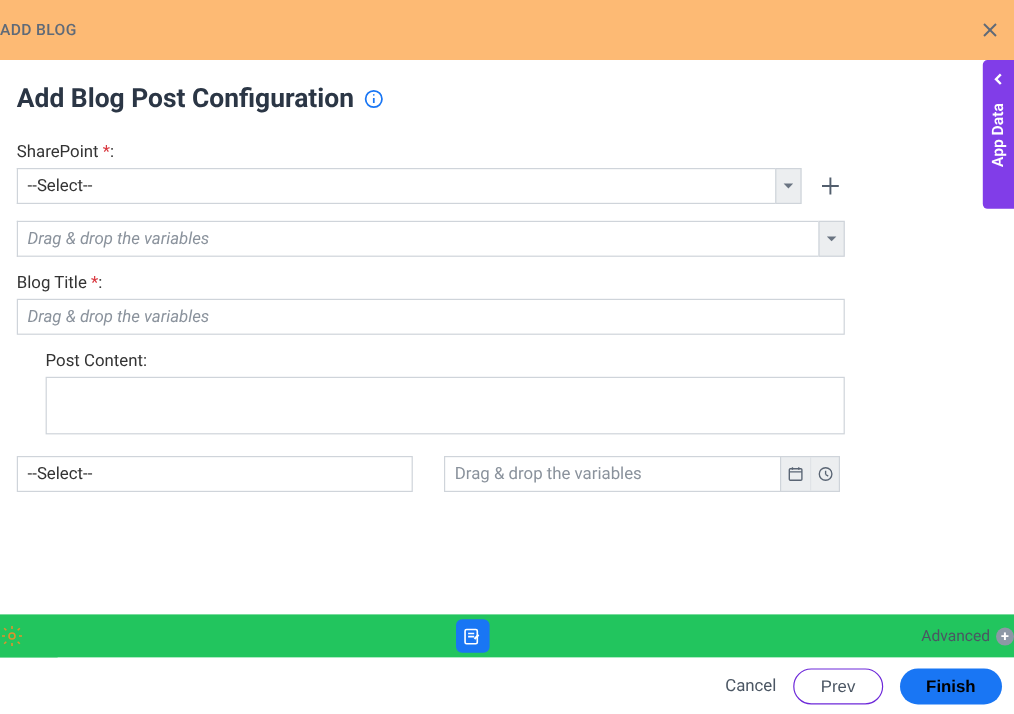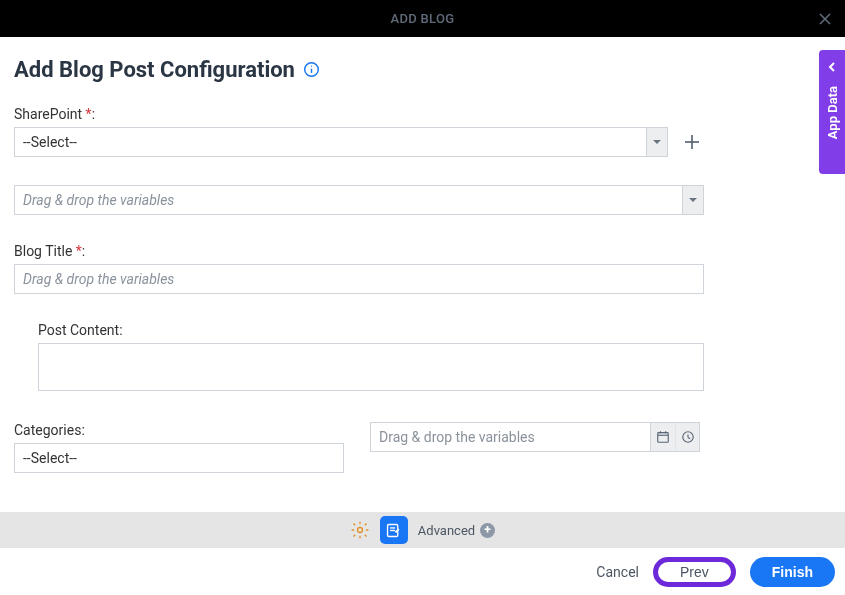--- a/index.html
+++ b/index.html
@@ -7,25 +7,24 @@
       font-family: -apple-system, BlinkMacSystemFont, "Segoe UI", Roboto, Arial, sans-serif;
       font-size: 14px;
       color: #333;
       width: 845px;
       height: 595px;
       position: relative;
       overflow: hidden;
       background: #fff;
     }
     .titlebar {
-      height: 37px;
-      background: #000000;
-      display: flex;
-      align-items: center;
-      justify-content: center;
+      height: 50px;
+      background: #fdba74;
+      display: flex;
+      align-items: center;
       position: relative;
       color: #5f6a78;
       font-weight: 500;
       font-size: 13px;
       letter-spacing: 0.3px;
     }
     .titlebar .close {
       position: absolute;
       right: 12px;
       top: 50%;
@@ -45,21 +44,21 @@
       display: flex;
       align-items: center;
       gap: 8px;
       margin-bottom: 24px;
     }
     .info-icon {
       color: #1976f4;
       display: inline-flex;
     }
     .field {
-      margin-bottom: 28px;
+      margin-bottom: 14px;
     }
     .field-label {
       font-size: 14px;
       color: #333;
       margin-bottom: 5px;
       display: block;
     }
     .req { color: #d9363e; }
     .select-wrap, .input-wrap {
       display: flex;
@@ -162,24 +161,24 @@
     }
     .date-icon-btn + .date-icon-btn {
       border-left: 1px solid #e0e3e7;
     }
     .toolbar-bottom {
       position: absolute;
       bottom: 47px;
       left: 0;
       right: 0;
       height: 36px;
-      background: #e5e5e5;
-      display: flex;
-      align-items: center;
-      justify-content: center;
+      background: #22c55e;
+      display: flex;
+      align-items: center;
+      justify-content: space-between;
       gap: 10px;
     }
     .gear-btn { color: #e0912c; cursor: pointer; display:flex; }
     .notepad-btn {
       width: 28px; height: 28px;
       background: #1976f4;
       border-radius: 5px;
       display: flex; align-items: center; justify-content: center;
       color: #fff;
       cursor: pointer;
@@ -215,35 +214,35 @@
       margin-left: 48px;
     }
     .cancel-link {
       color: #4b5663;
       cursor: pointer;
       font-size: 14px;
     }
     .prev-btn {
       height: 30px;
       padding: 0 22px;
-      border: 5px solid #6d28d9;
+      border: 1px solid #6d28d9;
       border-radius: 16px;
       background: #fff;
       color: #4b5663;
       font-size: 14px;
       font-weight: 500;
       cursor: pointer;
     }
     .finish-btn {
       height: 30px;
       padding: 0 22px;
       border: none;
       border-radius: 16px;
       background: #1976f4;
-      color: #ffffff;
+      color: #000000;
       font-size: 14px;
       font-weight: 600;
       cursor: pointer;
     }
     .side-tab {
       position: absolute;
       right: 0;
       top: 50px;
       width: 26px;
       height: 124px;
@@ -340,21 +339,20 @@
     </div>
   </div>
 
   <div class="field postcontent-row">
     <label class="field-label">Post Content:</label>
     <textarea class="textarea" style=""></textarea>
   </div>
 
   <div class="row2">
     <div class="col-left field">
-      <label class="field-label">Categories:</label>
       <div class="cat-select">
         <span>--Select--</span>
       </div>
     </div>
     <div class="col-right field">
       <div class="date-wrap">
         <input class="date-input" type="text" placeholder="Drag &amp; drop the variables" style="">
         <div class="date-icons">
           <div class="date-icon-btn">
             <svg width="14" height="14" viewBox="0 0 16 16" fill="none" stroke="currentColor" stroke-width="1.3">

